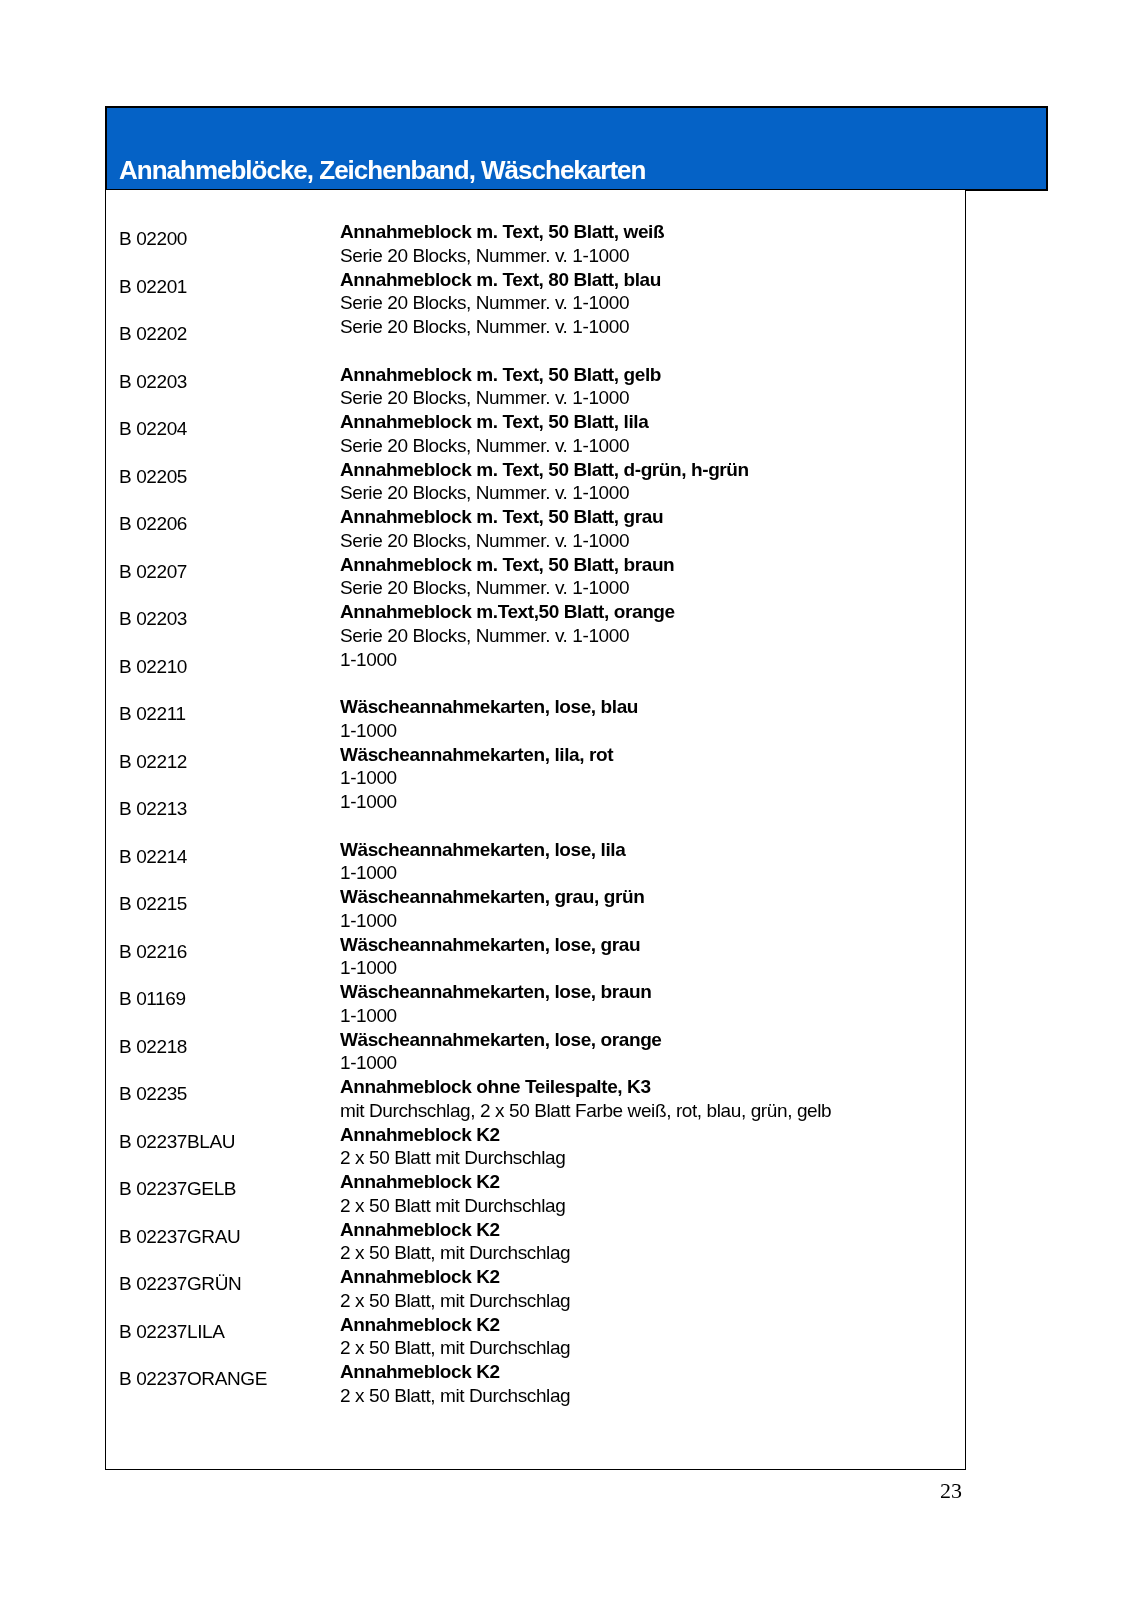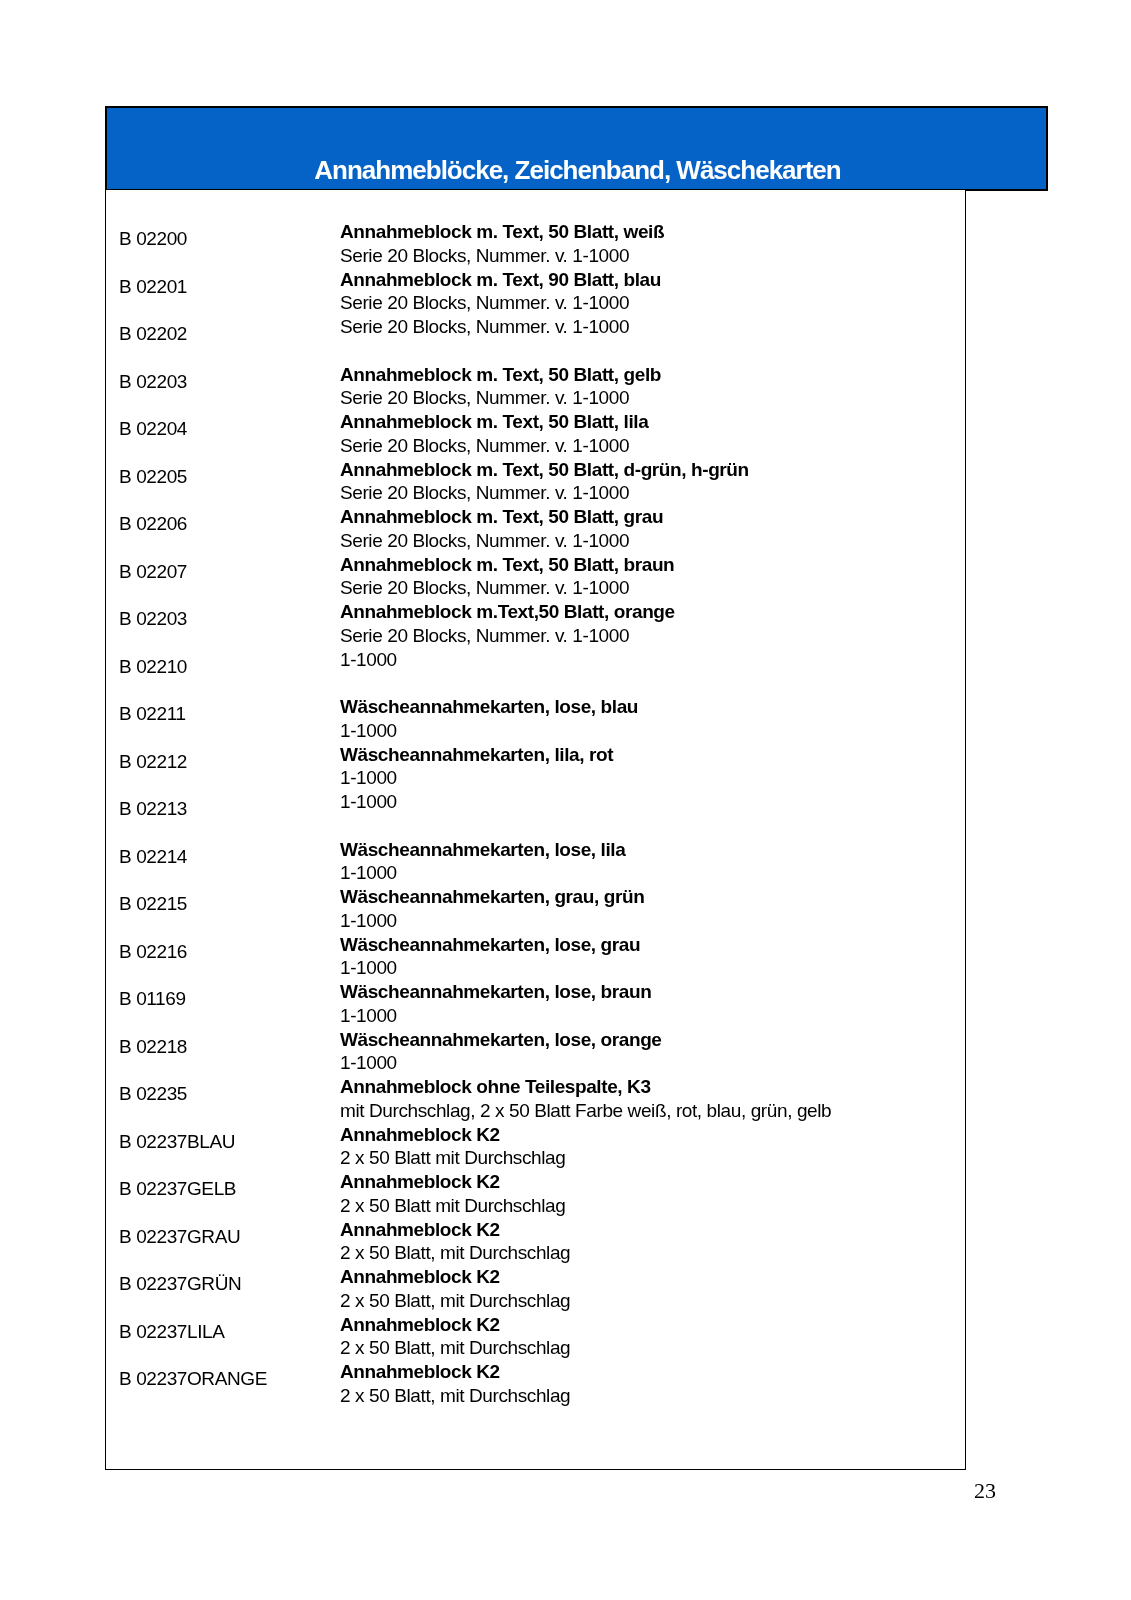--- a/index.html
+++ b/index.html
@@ -24,21 +24,20 @@
     left: 105px;
     top: 106px;
     width: 943px;
     height: 85px;
     background: #0562c6;
     border: 2px solid #000000;
     display: flex;
     align-items: flex-end;
     padding: 0 10px 5px 12px;
     overflow: hidden;
-    justify-content: center;
   }
   .header-title {
     color: #ffffff;
     font-weight: bold;
     font-size: 26px;
     letter-spacing: -1px;
     line-height: 1.05;
     white-space: nowrap;
   }
   
@@ -79,24 +78,23 @@
   .product-title {
     font-weight: bold;
     white-space: nowrap;
   }
   .product-sub {
     white-space: nowrap;
   }
   
   .page-number {
     position: absolute;
-    left: 912px;
+    left: 940px;
     top: 1478px;
     width: 84px;
-    text-align: right;
     font-family: "Liberation Serif", serif;
     font-size: 22px;
   }
 </style>
 </head>
 <body>
 
 <div class="sheet">
 
   <div class="header-box" style="background-color: rgb(5, 98, 198);">
@@ -110,21 +108,21 @@
           <div class="product-code">B 02200</div>
           <div class="product-desc">
             <div class="product-title">Annahmeblock m. Text, 50 Blatt, weiß</div>
             <div class="product-sub">Serie 20 Blocks, Nummer. v. 1-1000</div>
           </div>
         </div>
 
         <div class="product-row">
           <div class="product-code">B 02201</div>
           <div class="product-desc">
-            <div class="product-title">Annahmeblock m. Text, 90 Blatt, blau</div>
+            <div class="product-title">Annahmeblock m. Text, 80 Blatt, blau</div>
             <div class="product-sub">Serie 20 Blocks, Nummer. v. 1-1000</div>
           </div>
         </div>
 
         <div class="product-row">
           <div class="product-code">B 02202</div>
           <div class="product-desc">
             <div class="product-sub">Serie 20 Blocks, Nummer. v. 1-1000</div>
           </div>
         </div>

